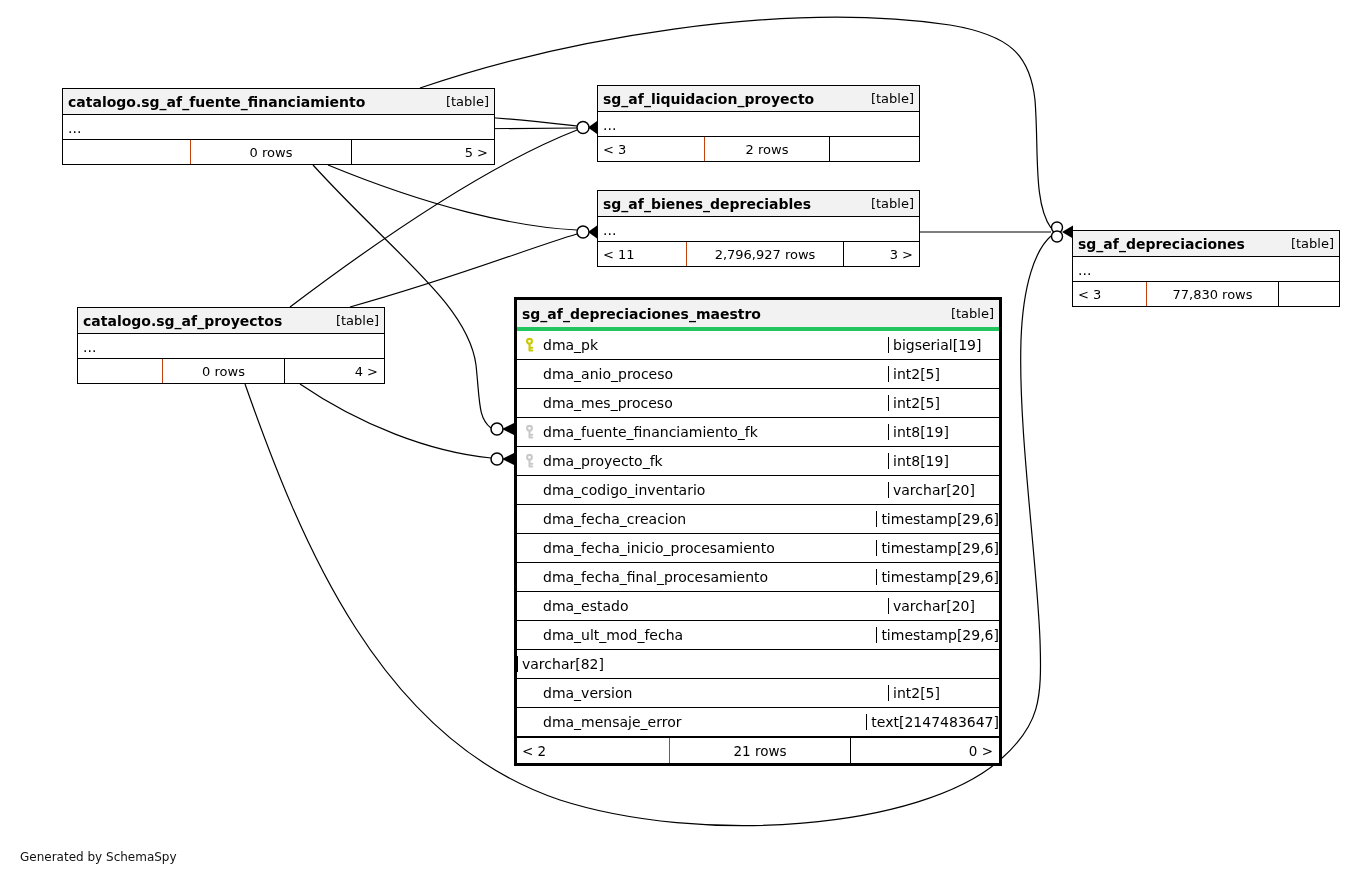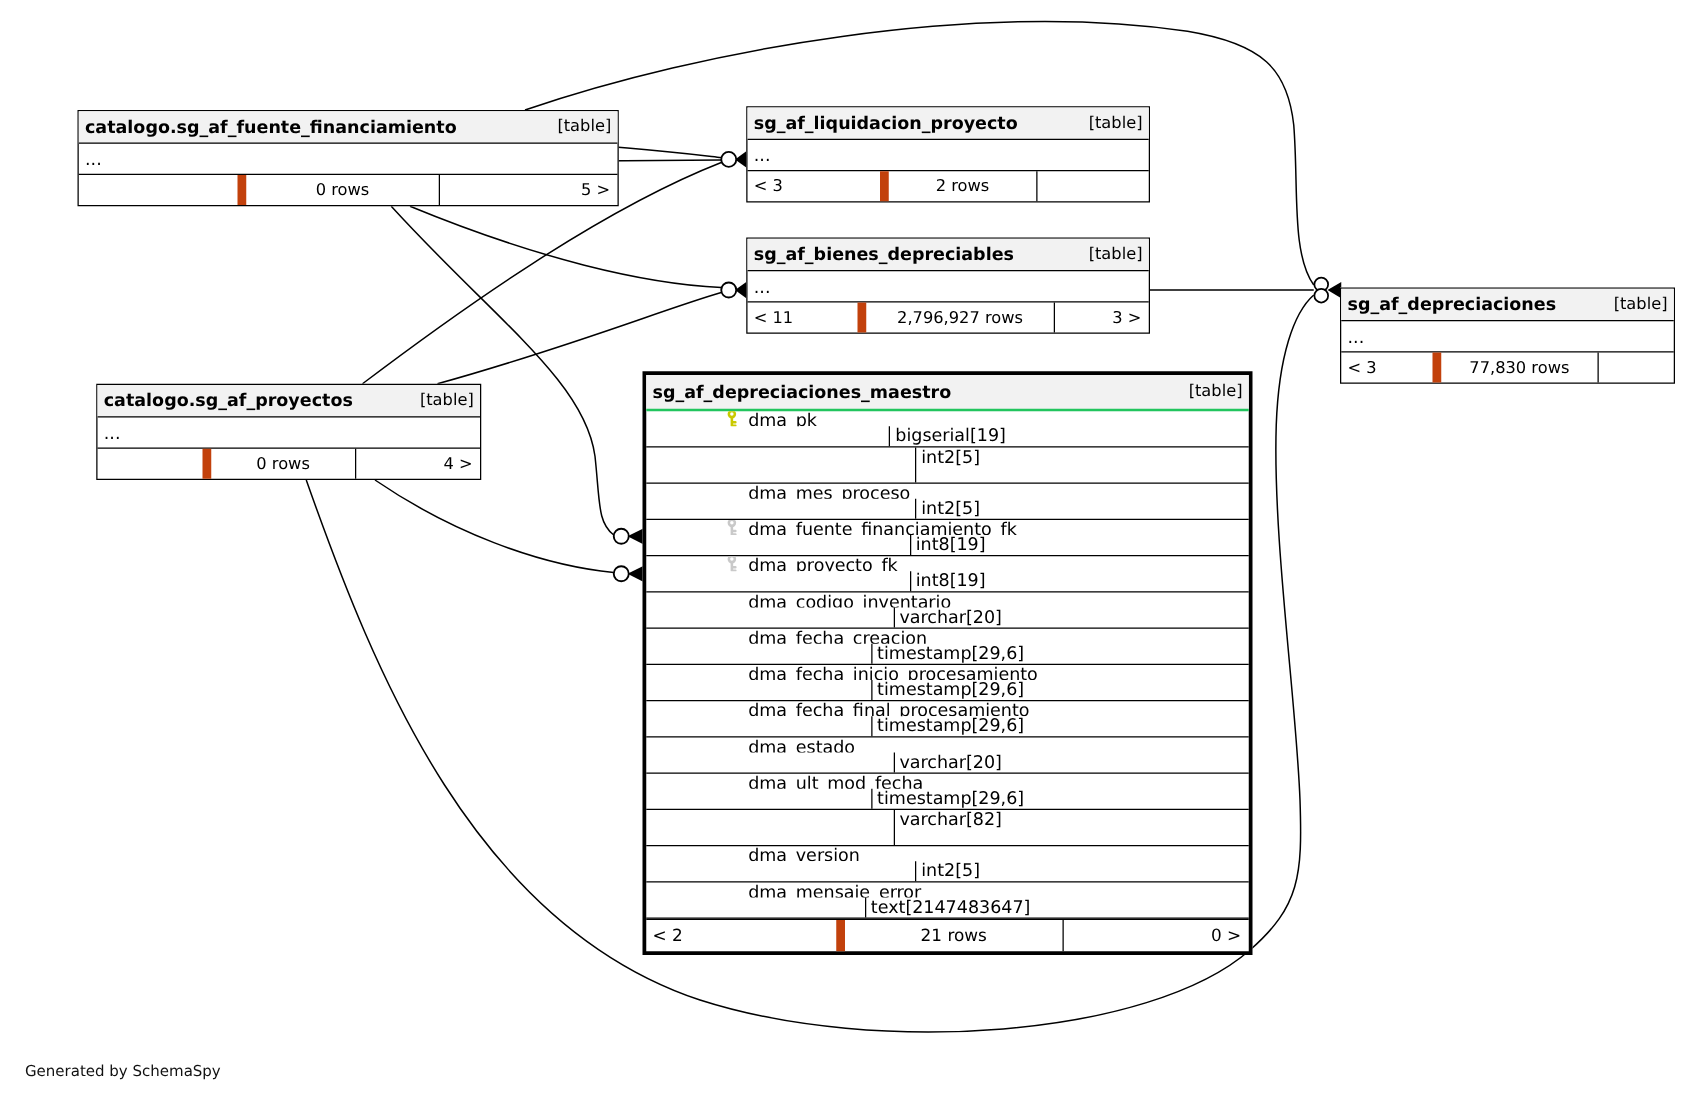--- a/index.html
+++ b/index.html
@@ -3,33 +3,33 @@
 <meta charset="utf-8">
 <style>
   html,body{margin:0;padding:0;background:#ffffff;}
   #canvas{position:relative;width:1355px;height:880px;background:#ffffff;overflow:hidden;
           font-family:"DejaVu Sans","Liberation Sans",sans-serif;color:#000;}
   svg.wires{position:absolute;left:0;top:0;z-index:1;}
   .tbl{position:absolute;background:#fff;border:1.5px solid #000;z-index:2;box-sizing:border-box;}
   .tbl.big{border:3px solid #000;}
   .thead{display:flex;justify-content:space-between;align-items:center;background:#f2f2f2;
          border-bottom:1.5px solid #000;height:25px;padding:0 5px;box-sizing:content-box;}
-  .big .thead{height:27px;border-bottom:2px solid #22c55e;text-align:right;}
+  .big .thead{height:27px;border-bottom:4px solid #22c55e;text-align:right;}
   .ttitle{font-weight:bold;font-size:14px;white-space:nowrap;}
   .ttag{font-size:13px;white-space:nowrap;}
   .ellipsisrow{height:25px;display:flex;align-items:flex-end;padding:0 0 3px 5px;
                border-bottom:1.5px solid #000;font-size:14px;box-sizing:border-box;}
   .tfoot{display:flex;height:24px;font-size:13px;align-items:center;box-sizing:border-box;}
   .fcell{height:100%;display:flex;align-items:center;box-sizing:border-box;}
   .fcell.left{justify-content:flex-start;padding-left:5px;}
-  .fcell.center{justify-content:center;border-left:7px solid #c2410c;border-right:1px solid #000;}
+  .fcell.center{justify-content:center;border-left:1px solid #c2410c;border-right:1px solid #000;}
   .fcell.right{justify-content:flex-end;padding-right:6px;flex:1;}
   .big .tfoot{height:26px;font-size:13.5px;}
   .crow{display:flex;height:29px;align-items:center;border-bottom:1.4px solid #000;
-        font-size:14px;box-sizing:border-box;flex-direction:column;}
+        font-size:14px;box-sizing:border-box;}
   .crow:last-of-type{border-bottom:none;}
   .cname{width:345px;position:relative;padding-left:26px;white-space:nowrap;overflow:hidden;}
   .ctype{flex:1;border-left:1.4px solid #000;padding-left:4px;white-space:nowrap;}
   .keyicon{position:absolute;left:6px;top:50%;transform:translateY(-50%);width:13px;height:15px;}
   .note{position:absolute;left:20px;top:850px;font-size:12px;color:#111;}
 </style>
 </head>
 <body>
 
 <div id="canvas">
@@ -140,20 +140,21 @@
             <circle cx="7" cy="4" r="2.6"></circle>
               <path d="M7 7 L7 14 M7 11 L10 11 M7 14 L10 14"></path>
           </g>
         </svg>
         <span>dma_pk</span>
       </span>
       <span class="ctype">bigserial[19]</span>
     </div>
 
     <div class="crow">
+      <span class="cname"><span>dma_anio_proceso</span></span>
       <span class="ctype">int2[5]</span>
     </div>
 
     <div class="crow">
       <span class="cname"><span>dma_mes_proceso</span></span>
       <span class="ctype">int2[5]</span>
     </div>
 
     <div class="crow">
       <span class="cname">

